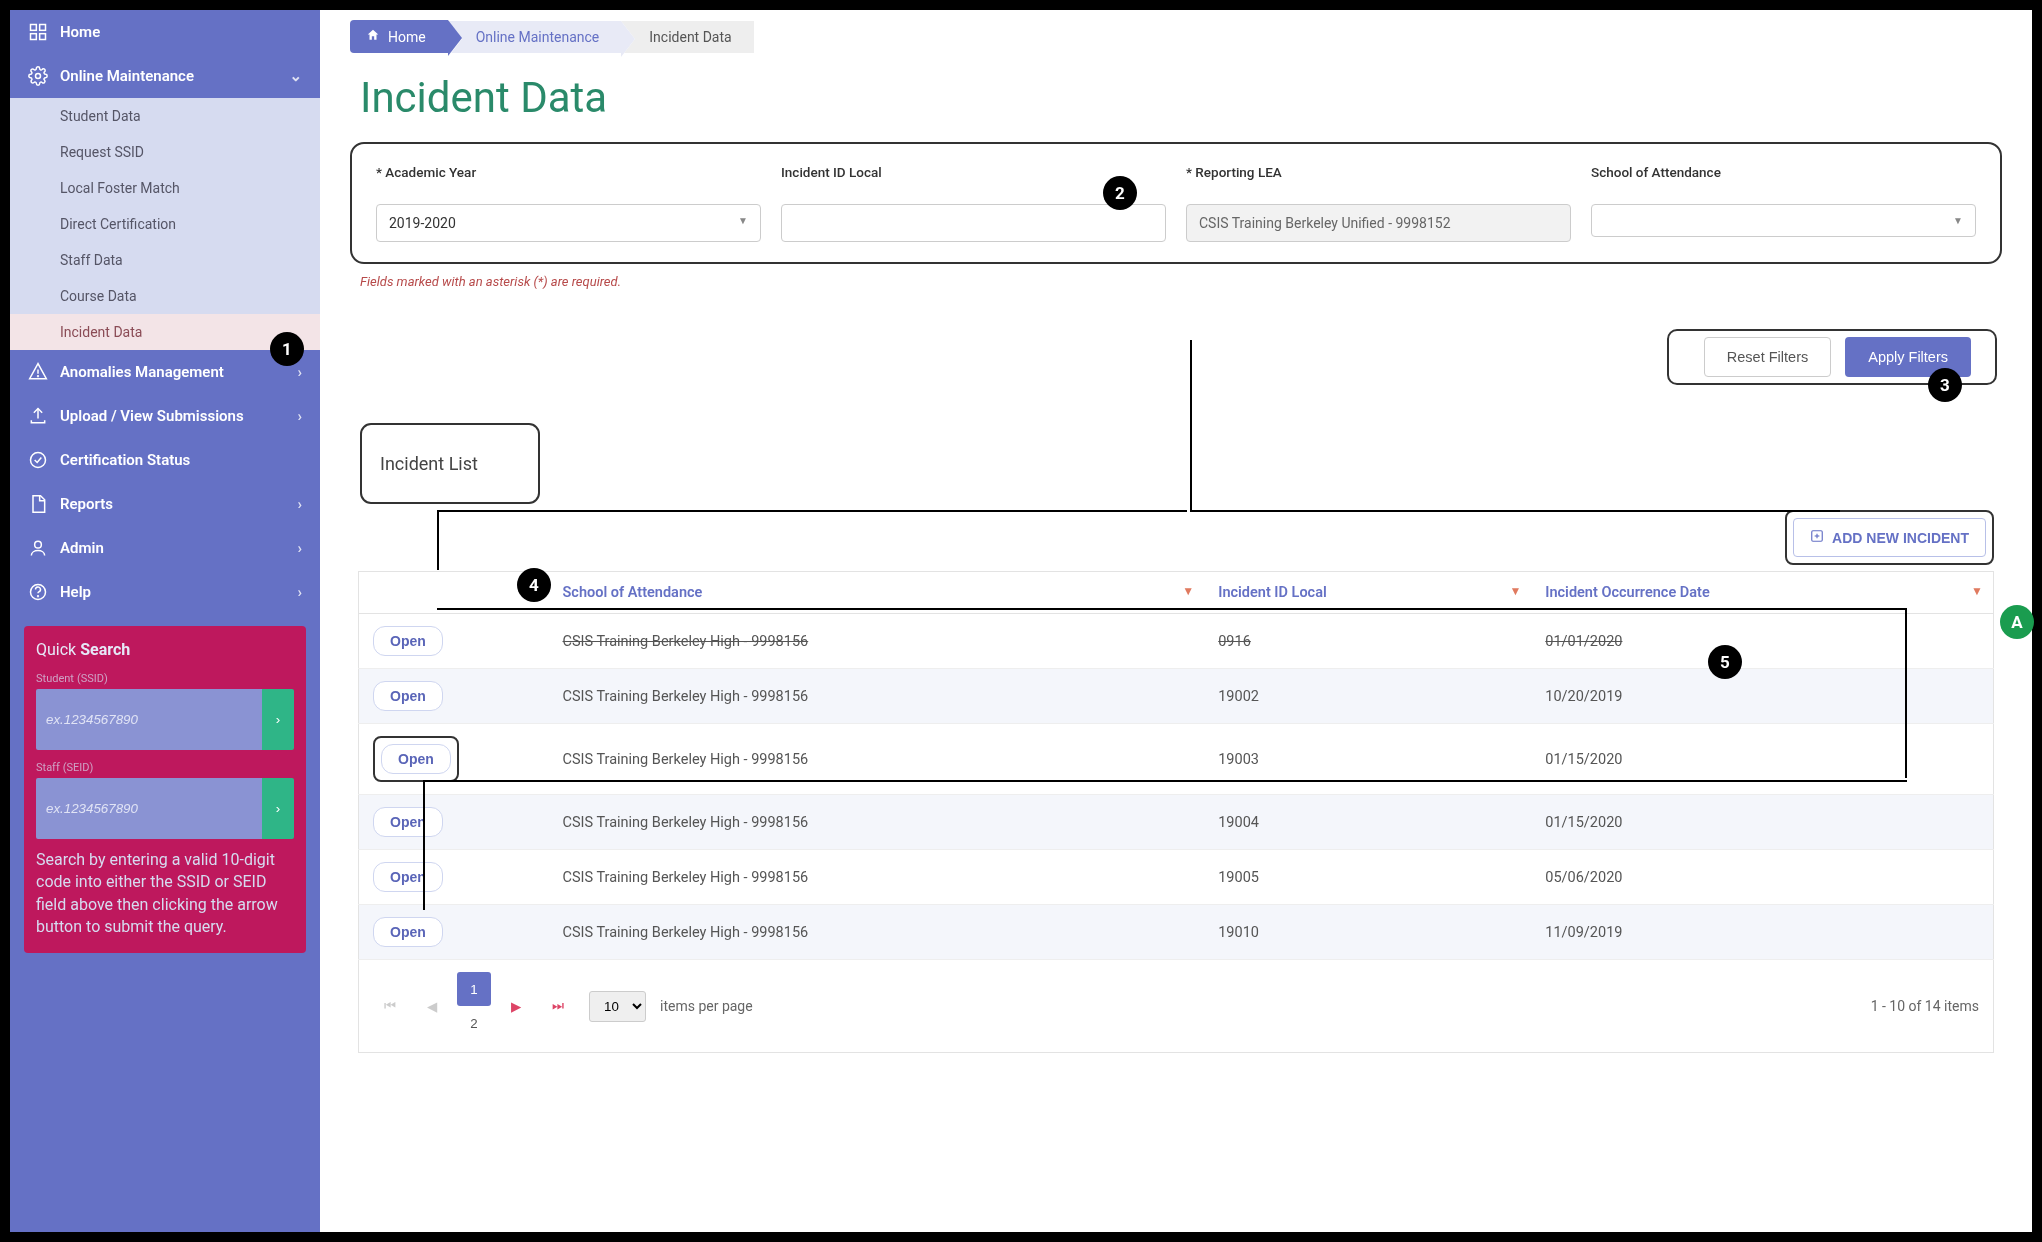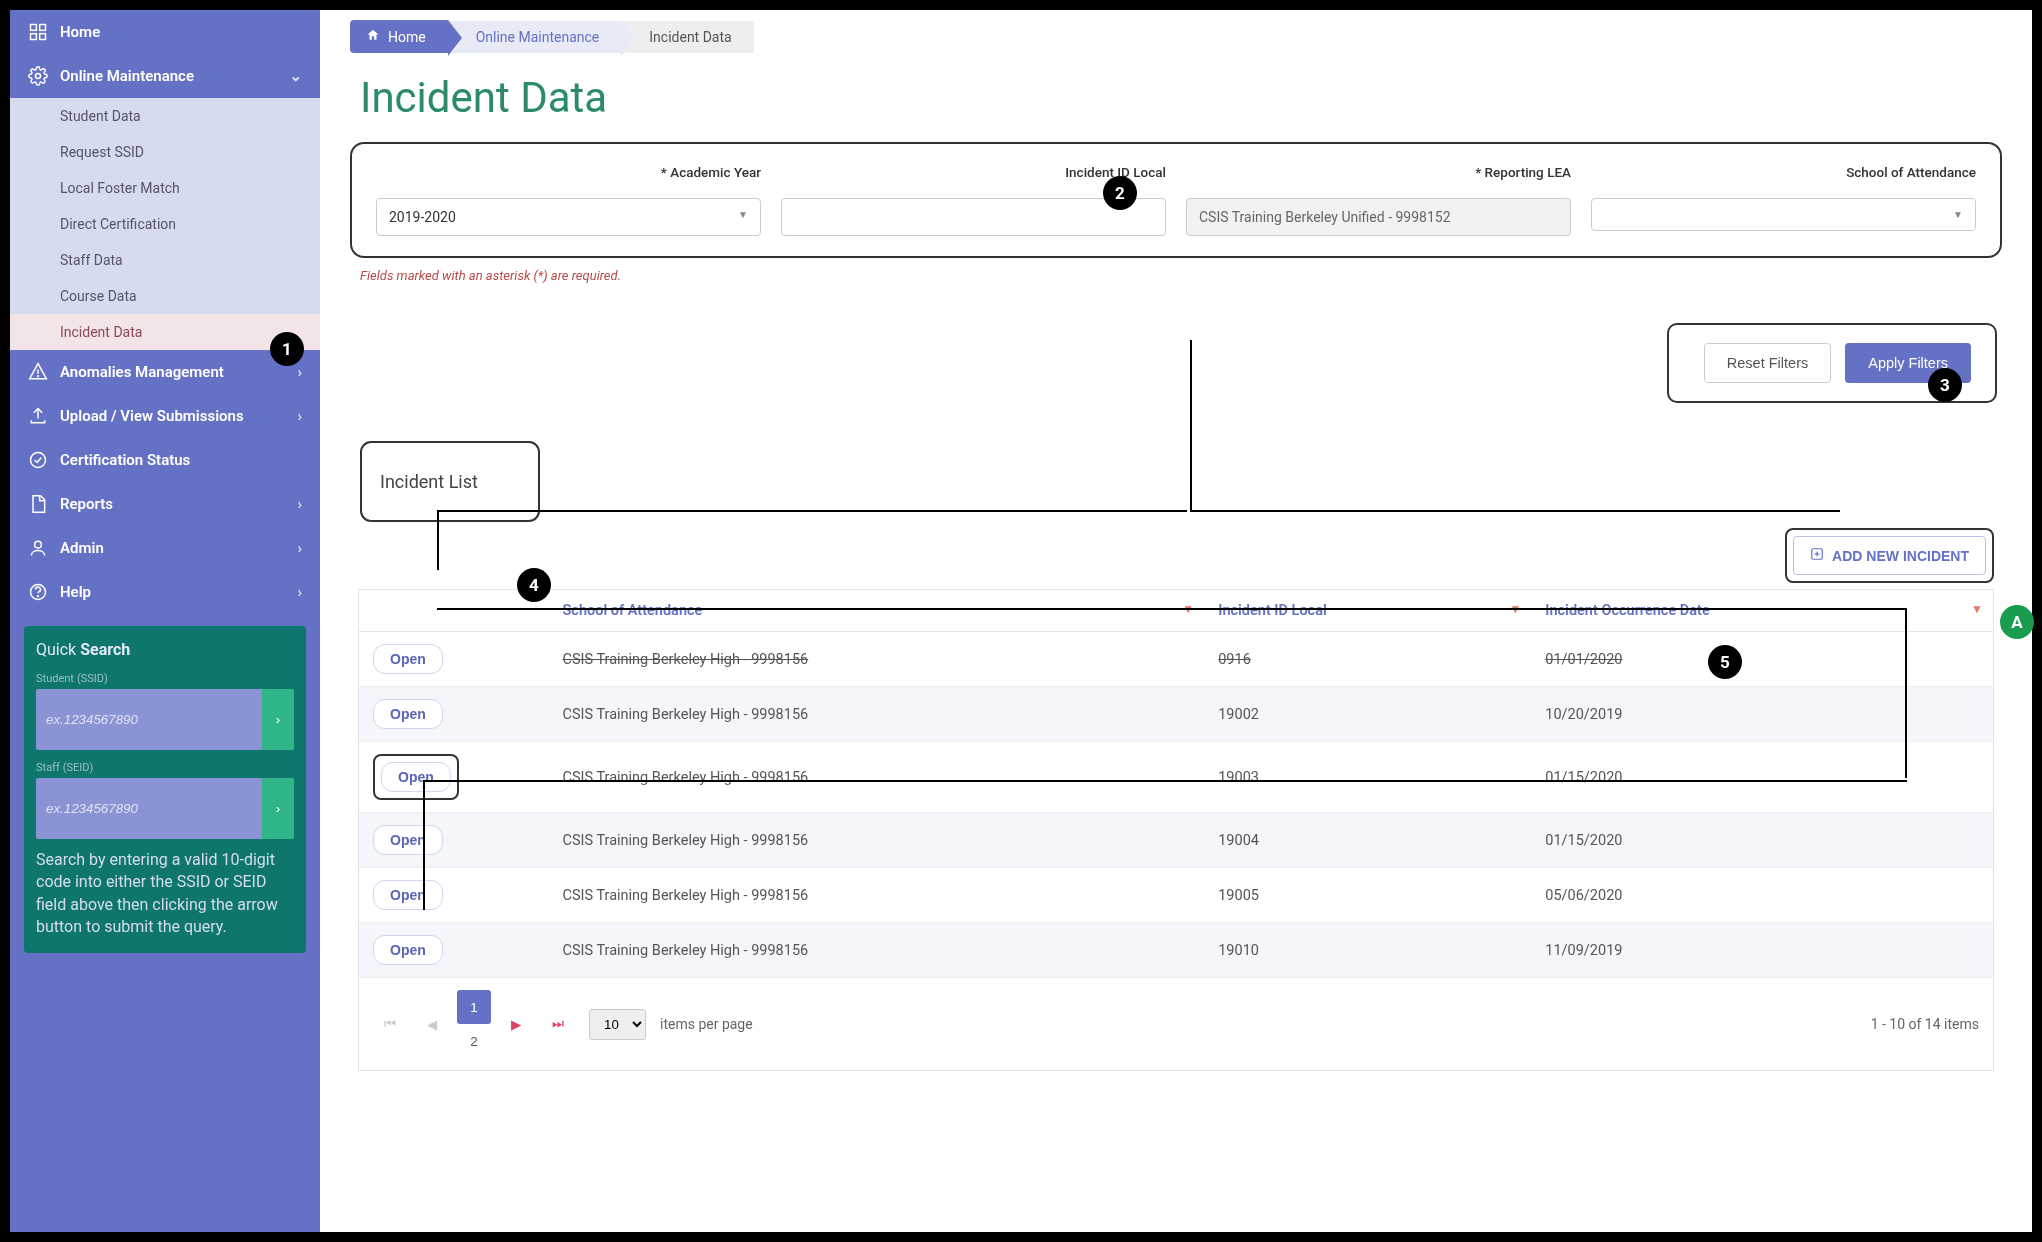--- a/index.html
+++ b/index.html
@@ -55,21 +55,21 @@
     width: 20px;
     height: 20px;
     display: inline-flex;
     align-items: center;
     justify-content: center;
   }
   .sidebar-icon svg { width: 20px; height: 20px; stroke: #fff; fill: none; stroke-width: 1.8; }
   .quick-search {
     margin: 12px 14px;
     padding: 14px 12px;
-    background: #0f766e;
+    background: #be185d;
     border-radius: 4px;
   }
   .quick-search h4 { color: #e6e8f7; font-size: 16px; font-weight: 400; margin-bottom: 12px; }
   .quick-search h4 strong { font-weight: 700; }
   .qs-label { color: #d6dbf0; font-size: 12px; margin-bottom: 4px; display:block;}
   .qs-label span { opacity:0.7; font-size:11px;}
   .qs-row { display: flex; margin-bottom: 10px; }
   .qs-input {
     flex: 1;
     background: #8a93d3;
@@ -147,37 +147,37 @@
   .filter-box {
     margin: 0 30px;
     border: 2px solid #333;
     border-radius: 14px;
     padding: 20px 24px;
     display: grid;
     grid-template-columns: repeat(4, 1fr);
     gap: 20px;
     position: relative;
   }
-  .field label { font-size: 13.5px; color: #333; display:block; margin-bottom:18px; font-weight:500;text-align:right;}
+  .field label { font-size: 13.5px; color: #333; display:block; margin-bottom:24px; font-weight:500;}
   .field .input, .field select, .field input[type=text] {
     width: 100%;
     border: 1px solid #ccc;
     border-radius: 4px;
     padding: 10px 12px;
     font-size: 14px;
     background:#fff;
     display:flex; justify-content:space-between; 
   }
   .field .input.readonly { background:#f2f2f2; color:#666;}
   .caret-down { color:#888; font-size:10px;}
   .required-note { color:#b74a4a; font-style:italic; font-size:13px; padding: 10px 40px;}
   .action-row {
     display:flex; justify-content:flex-end; gap:14px;
     margin: 30px 35px 30px;
-    border:2px solid #333; border-radius:10px; padding:18px 24px;
+    border:2px solid #333; border-radius:10px; padding:6px 24px;
     width: 330px;
     margin-left:auto;
     position:relative;
   }
   .btn {
     padding: 11px 22px;
     border-radius:4px;
     font-size:14.5px;
     cursor:pointer;
     border:1px solid transparent;

